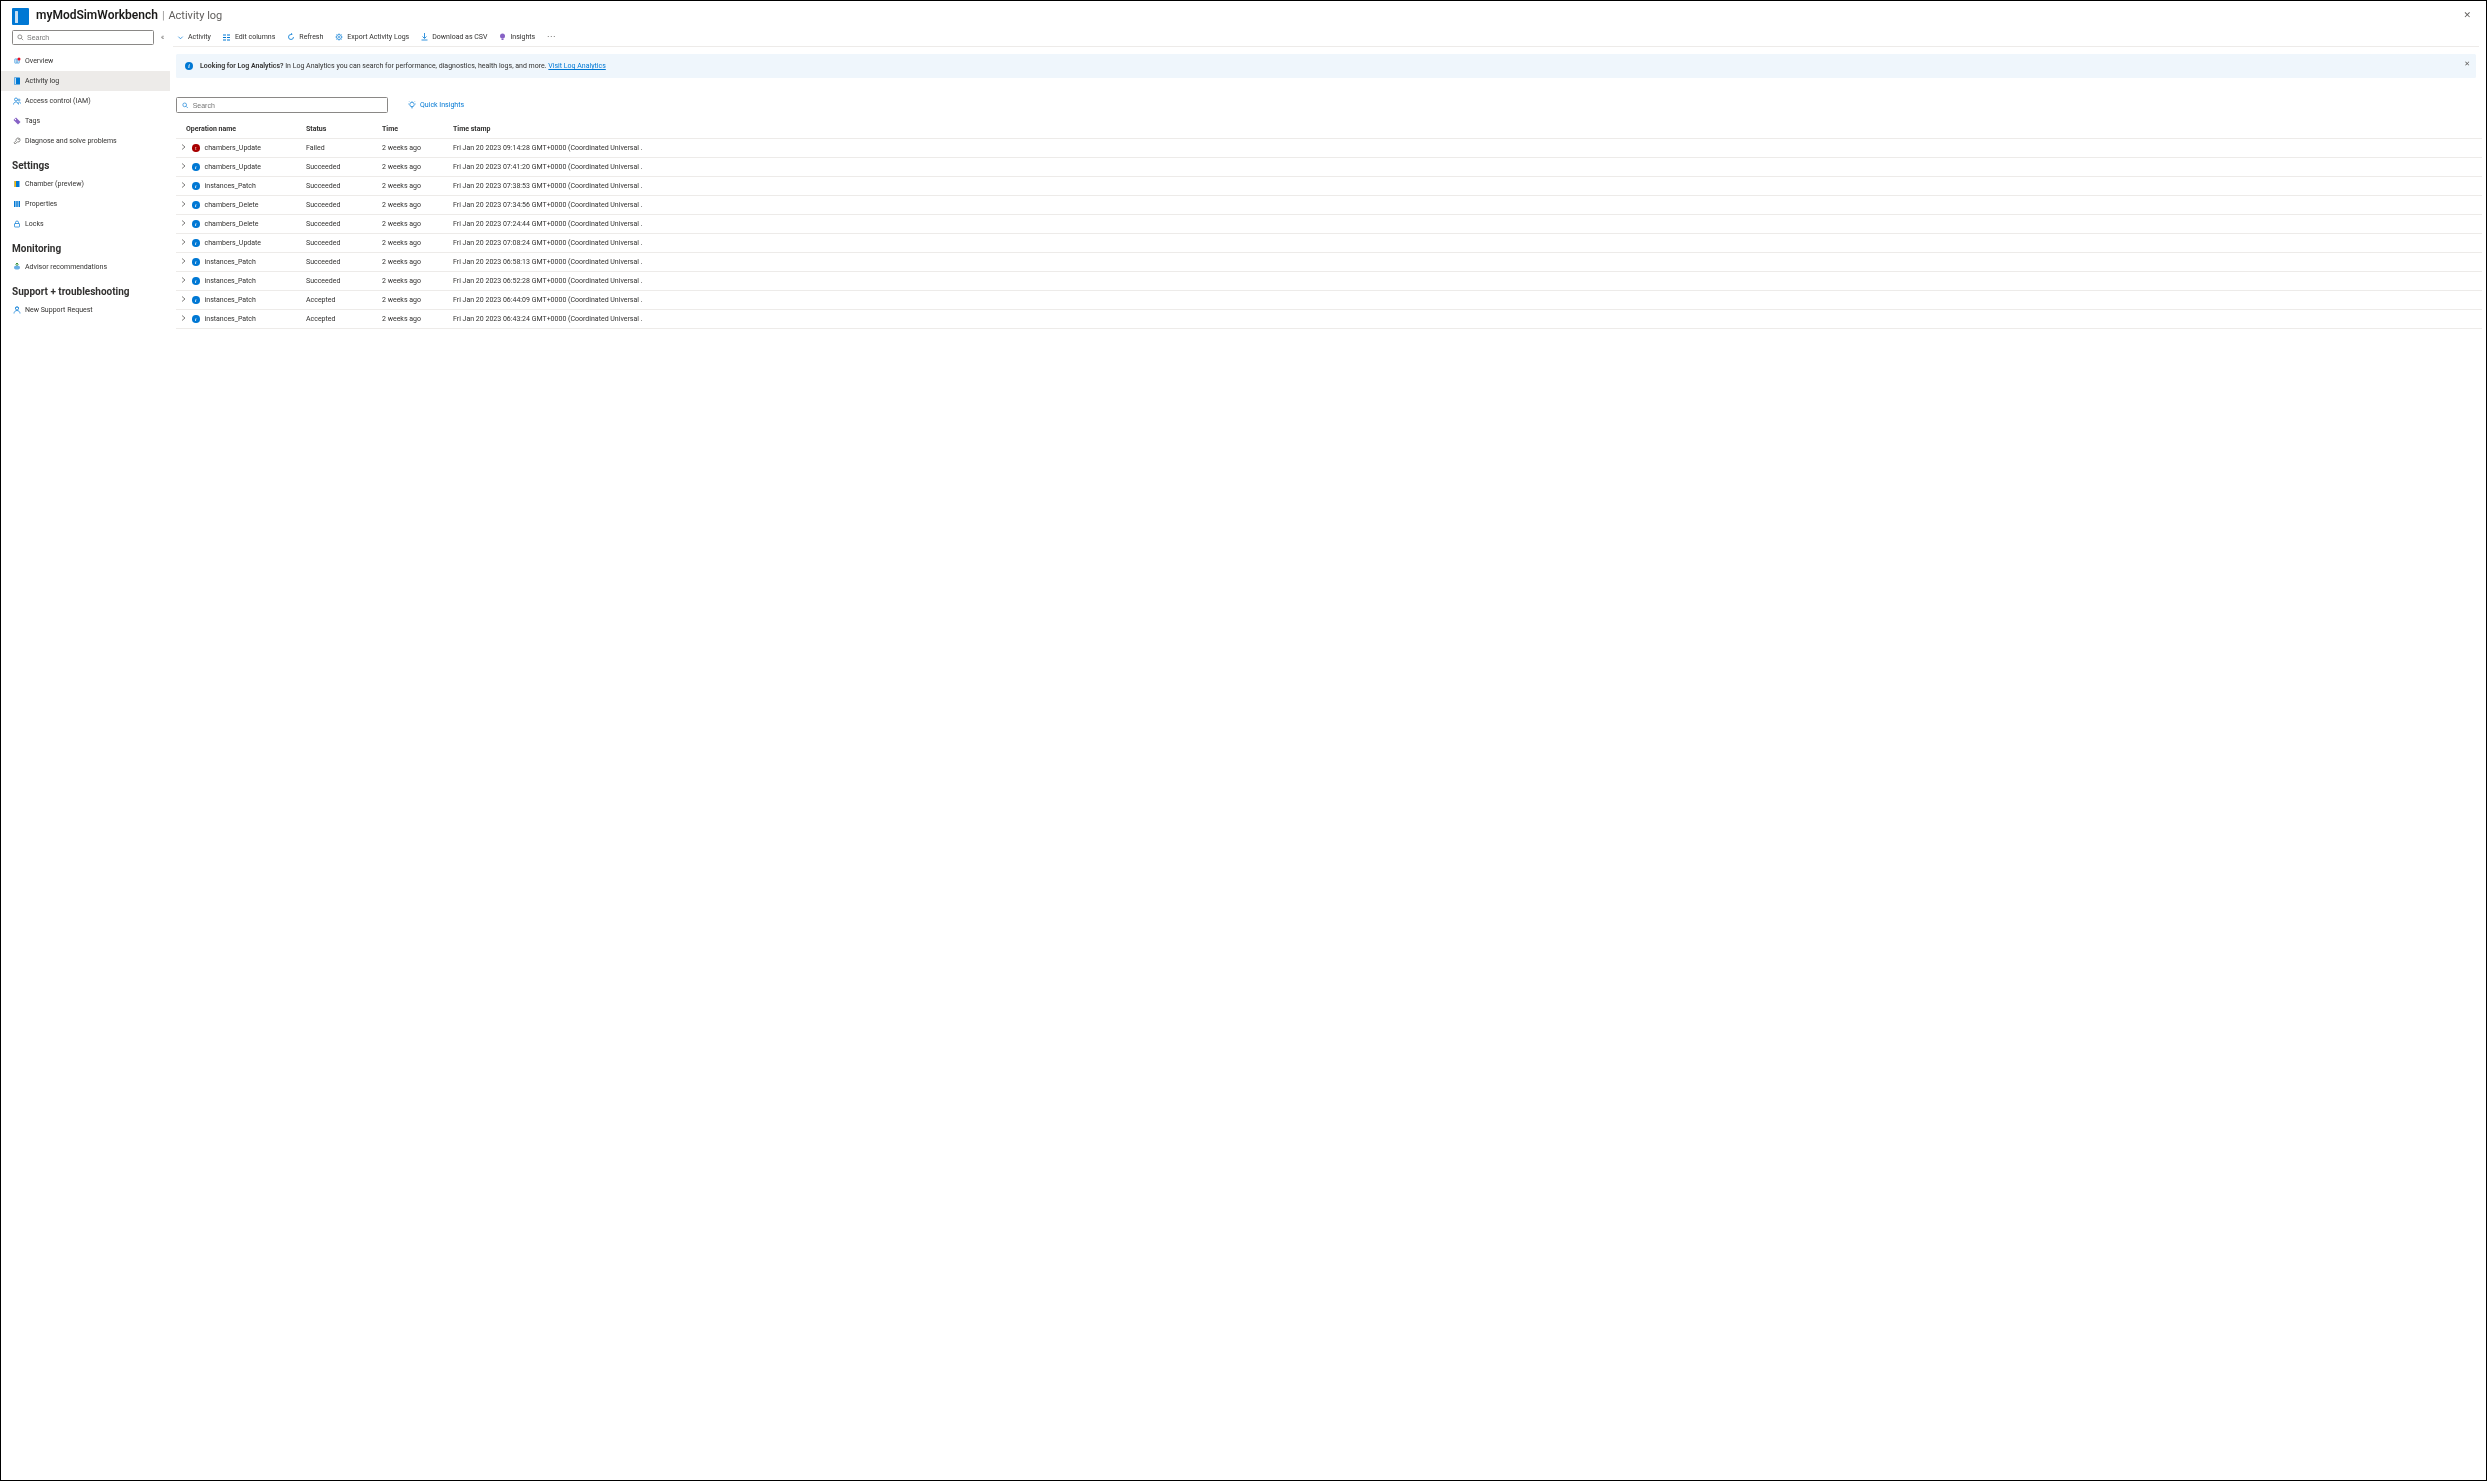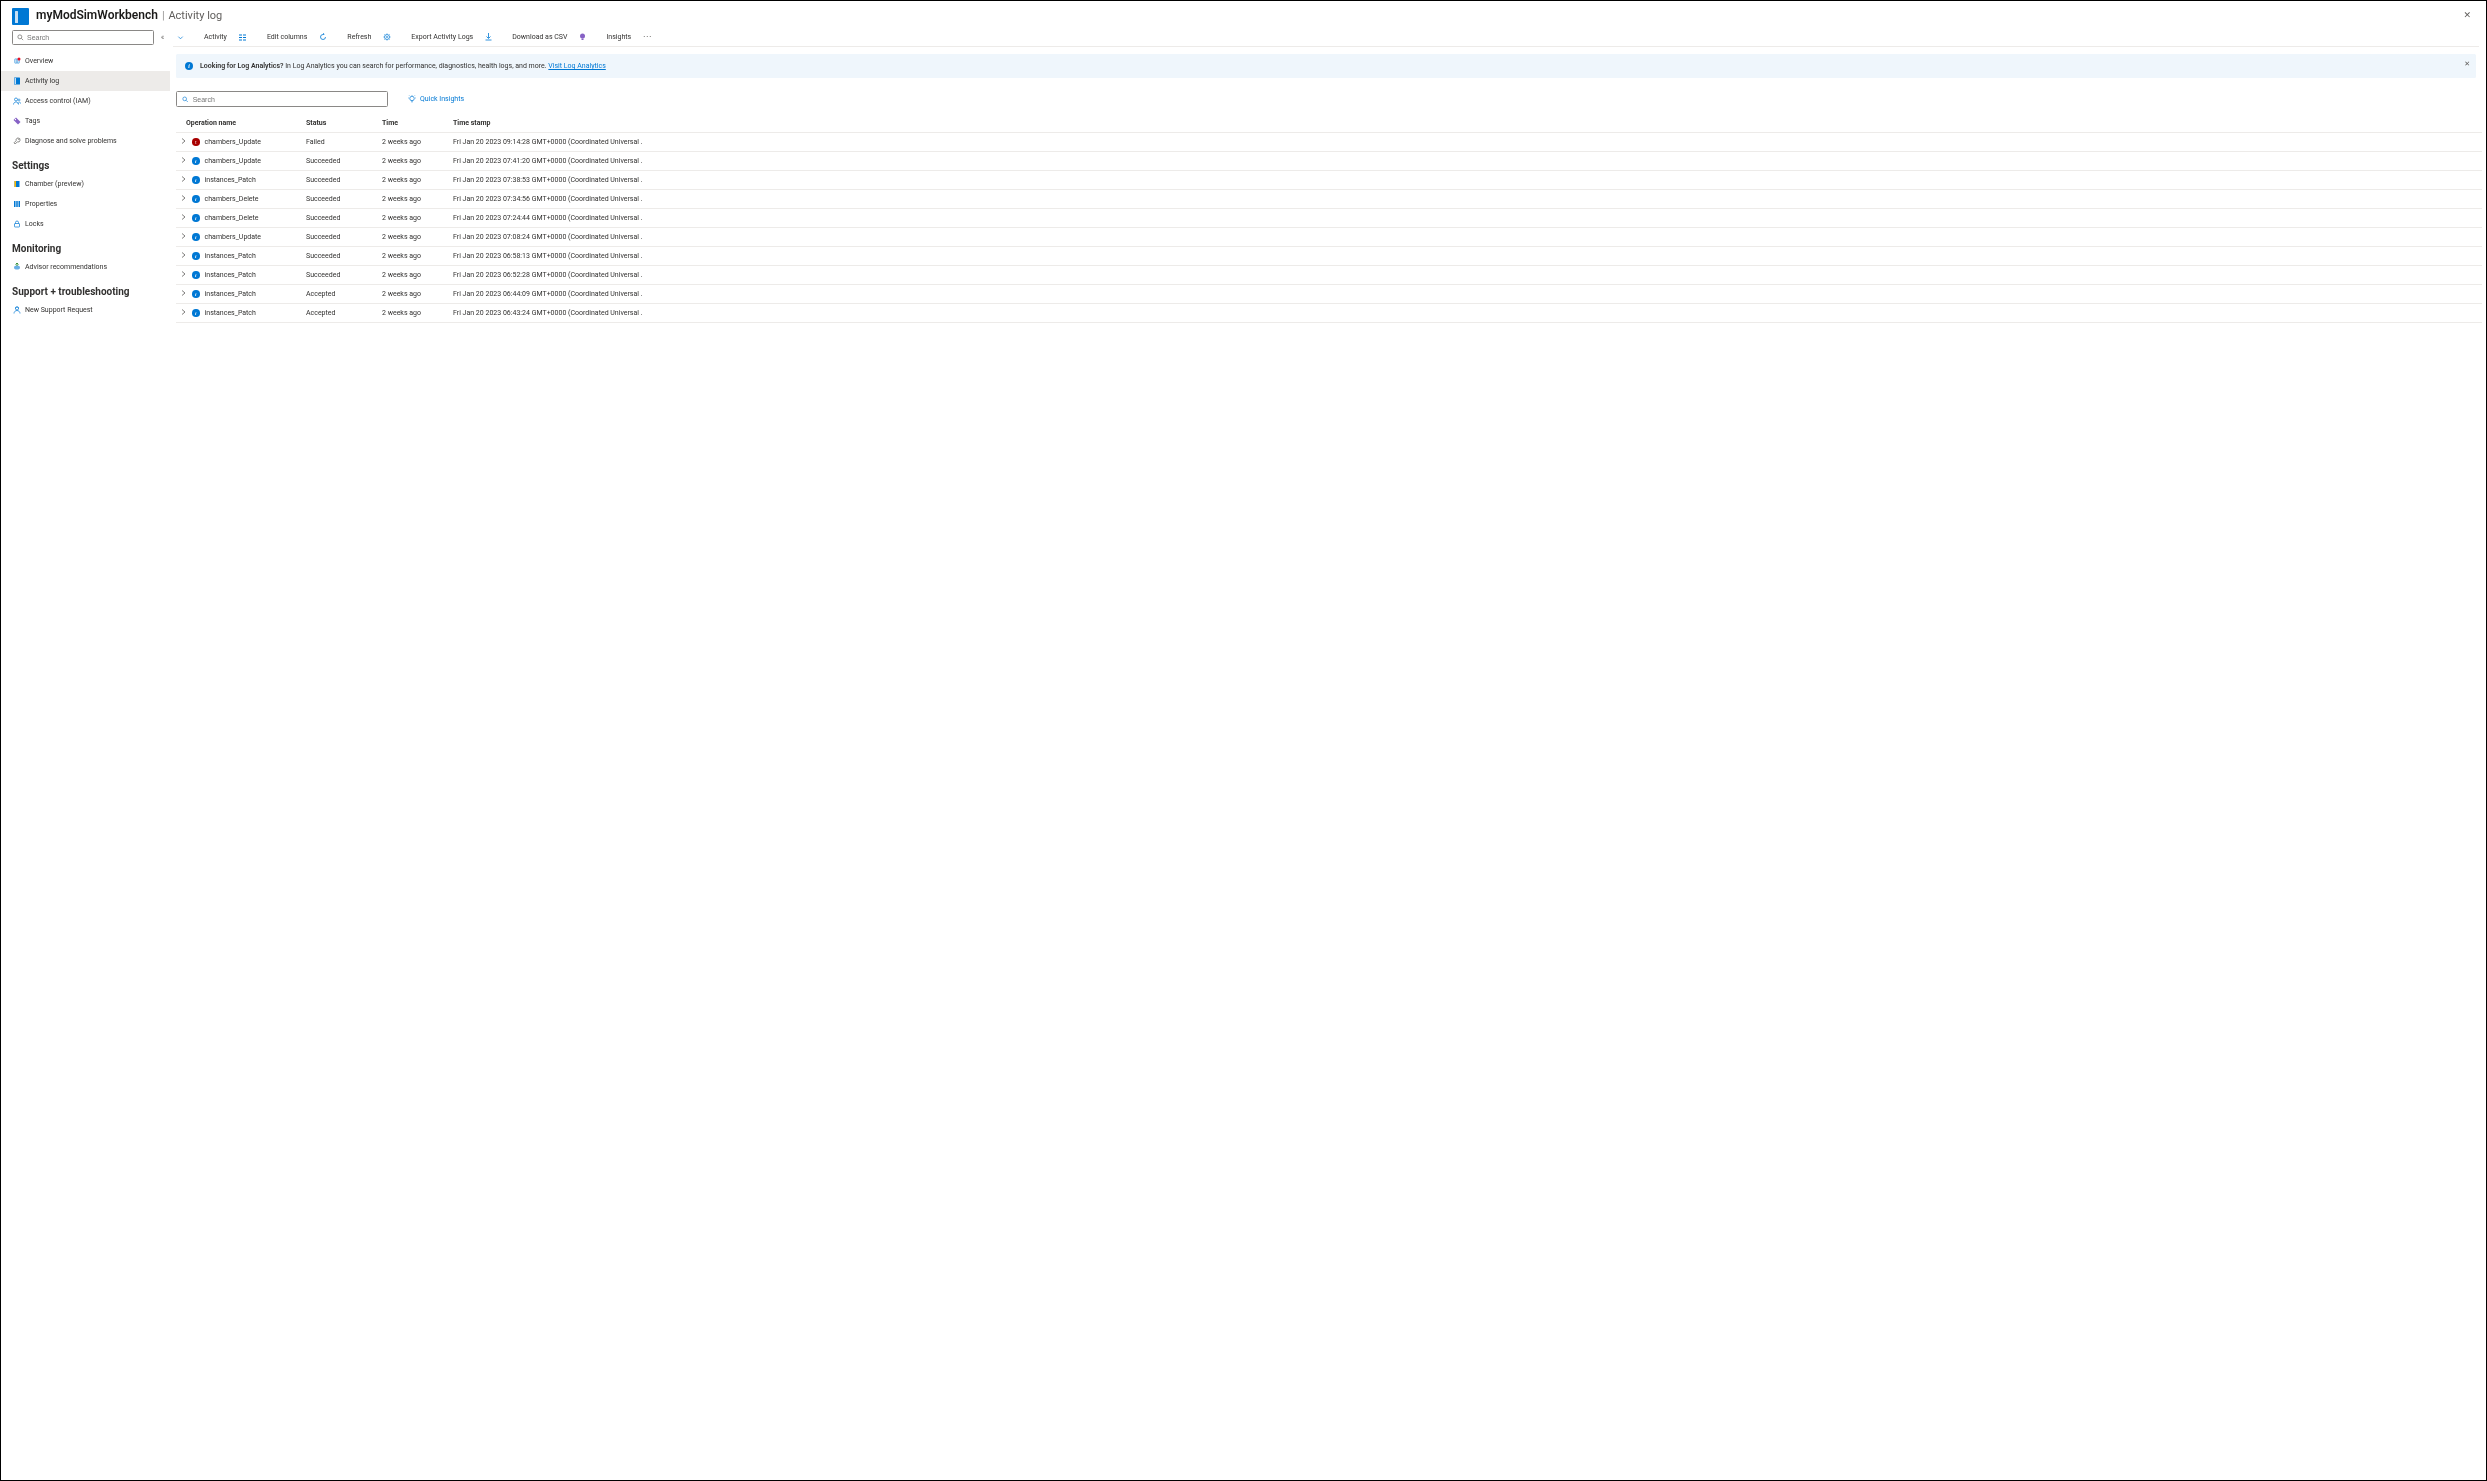--- a/index.html
+++ b/index.html
@@ -118,36 +118,36 @@
     display: flex;
     align-items: center;
     gap: 12px;
     padding: 3px 4px 5px 4px;
     border-bottom: 0.5px solid #edebe9;
     font-size: 7px;
   }
   .toolbar-item {
     display: flex;
     align-items: center;
-    gap: 20px;
+    gap: 4px;
     cursor: pointer;
     color: #323130;
   }
   .toolbar-item svg { flex-shrink: 0; }
   .toolbar-more {
     letter-spacing: 1px;
     color: #605e5c;
     cursor: pointer;
     font-weight: 600;
   }
   
   .banner {
     background: #eff6fc;
     border-radius: 1.5px;
-    margin: 7px 3px 2px 3px;
+    margin: 7px 3px 8px 3px;
     padding: 7px 20px 7px 9px;
     display: flex;
     align-items: flex-start;
     gap: 7px;
     position: relative;
     font-size: 7px;
     line-height: 10px;
   }
   .banner-icon {
     width: 8px; height: 8px; border-radius: 50%;

